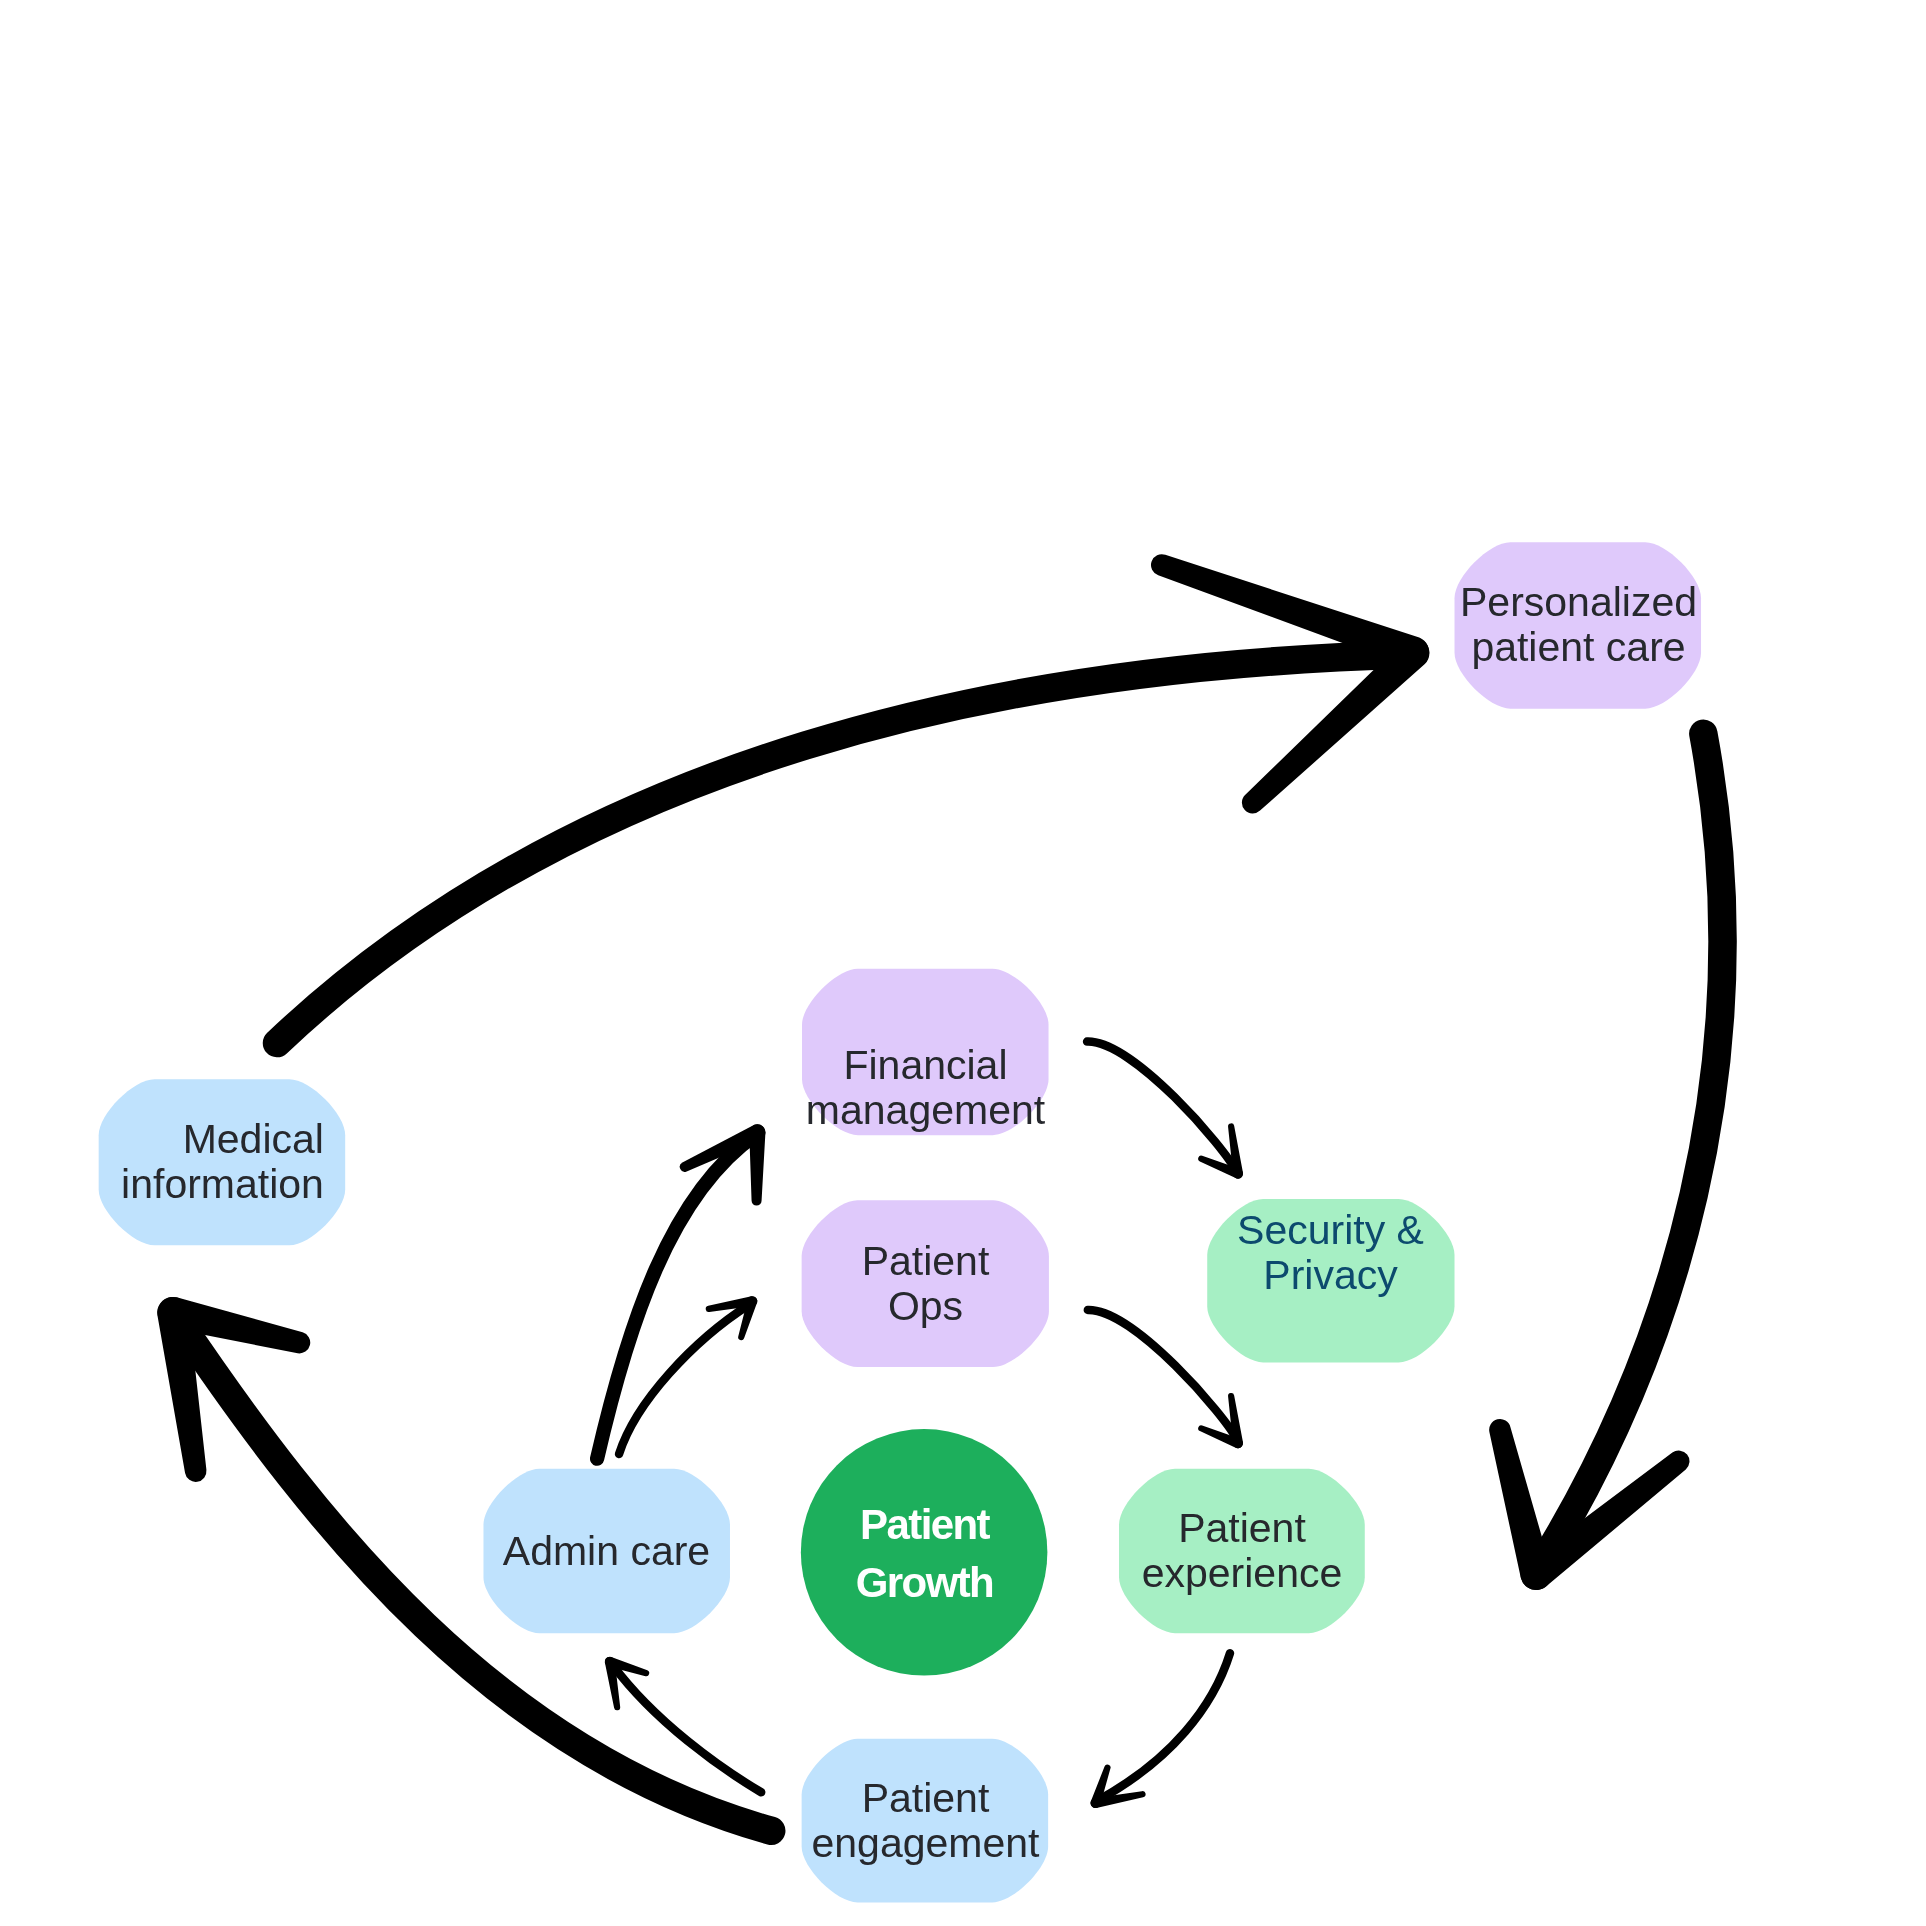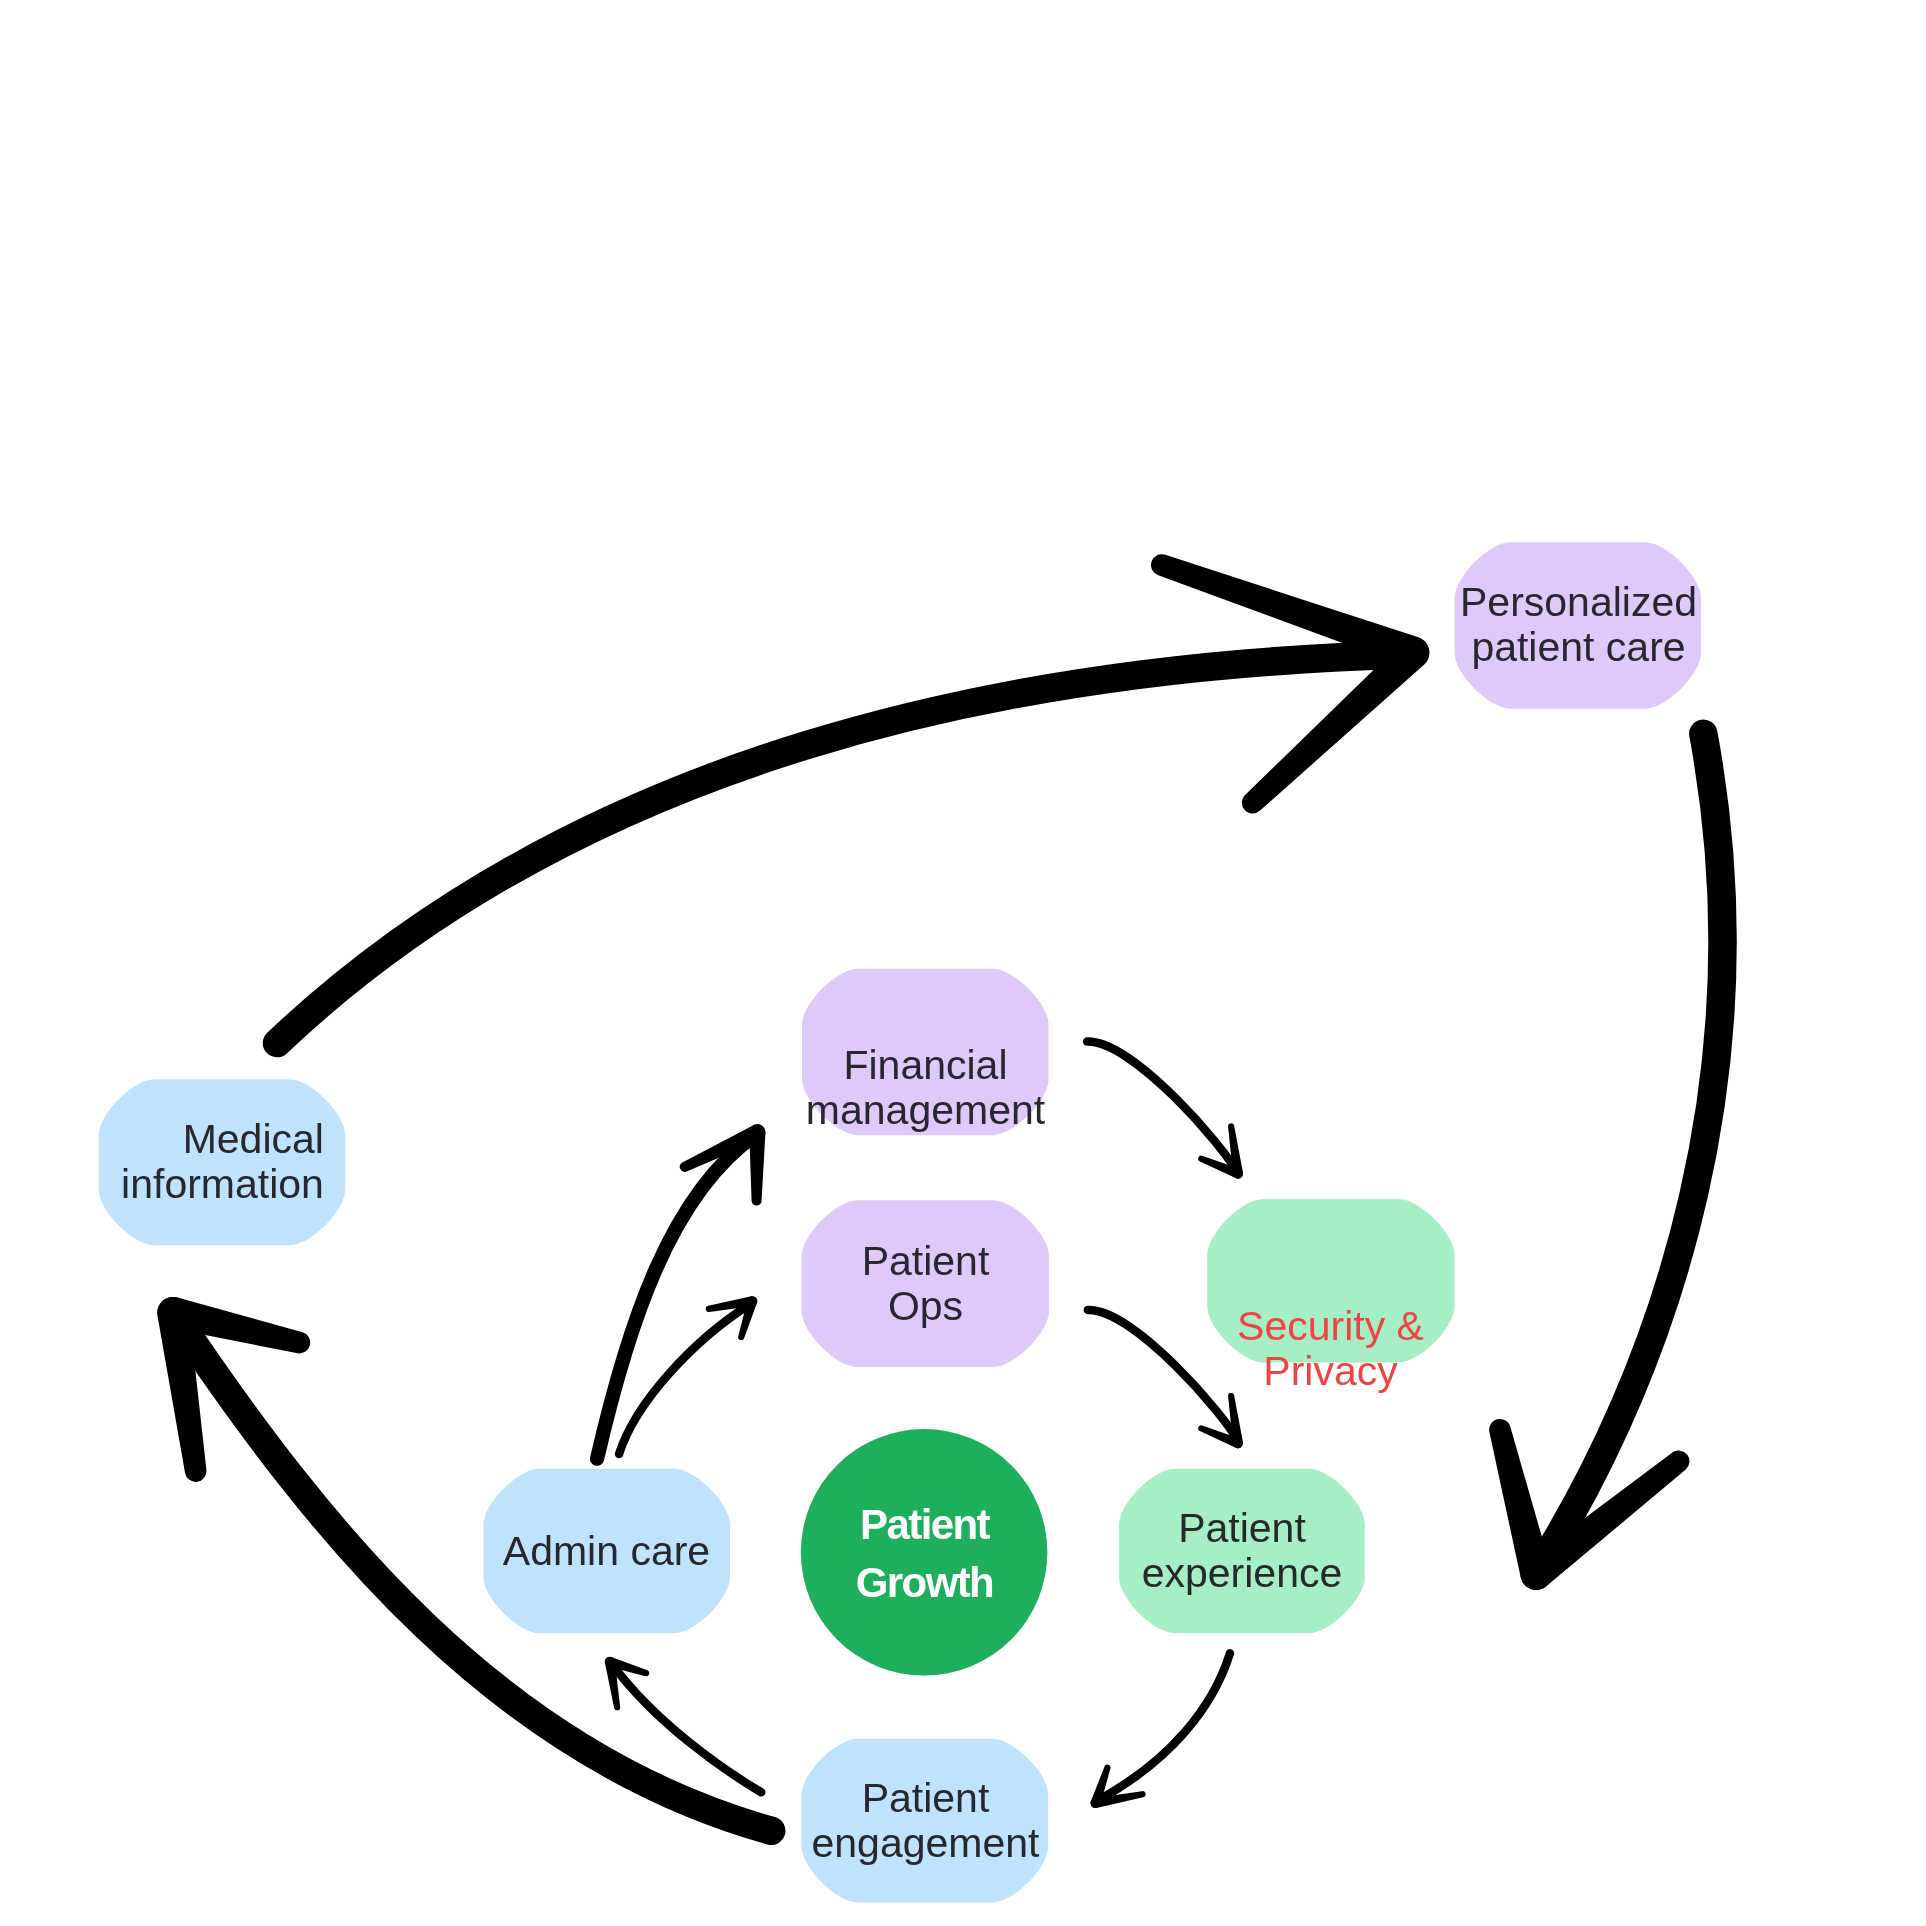--- a/index.html
+++ b/index.html
@@ -77,21 +77,21 @@
   </svg>
   <div id="labels-layer">
       <div class="nodeLabel" style="left: 1455px; top: 542px; width: 247px; height: 166px; color: rgb(38, 40, 45);">Personalized
 patient care</div>
       <div class="nodeLabel" style="left: 99px; top: 1079px; width: 247px; height: 166px; color: rgb(38, 40, 45); text-align: right;">Medical
 information</div>
       <div class="nodeLabel" style="left: 802px; top: 969px; width: 247px; height: 166px; color: rgb(38, 40, 45); margin-top: 36px;">Financial
 management</div>
       <div class="nodeLabel" style="left: 802px; top: 1200px; width: 247px; height: 167px; color: rgb(38, 40, 45);">Patient
 Ops</div>
-      <div class="nodeLabel" style="left: 1207px; top: 1267px; width: 247px; height: 163px; color: #ef4444;">Security &amp;
+      <div class="nodeLabel" style="left: 1207px; top: 1171px; width: 247px; height: 163px; color: #0c4a6e;">Security &amp;
 Privacy</div>
       <div class="nodeLabel" style="left: 483px; top: 1469px; width: 247px; height: 164px; color: rgb(38, 40, 45);">Admin care</div>
       <div class="nodeLabel" style="left: 1119px; top: 1469px; width: 246px; height: 164px; color: rgb(38, 40, 45);">Patient
 experience</div>
       <div class="nodeLabel" style="left: 802px; top: 1739px; width: 247px; height: 164px; color: rgb(38, 40, 45);">Patient
 engagement</div>
       <div class="nodeLabel hub" style="left: 801px; top: 1429px; width: 247px; height: 247px; color: rgb(255, 255, 255);">Patient
 Growth</div>
     </div>
 </div>

